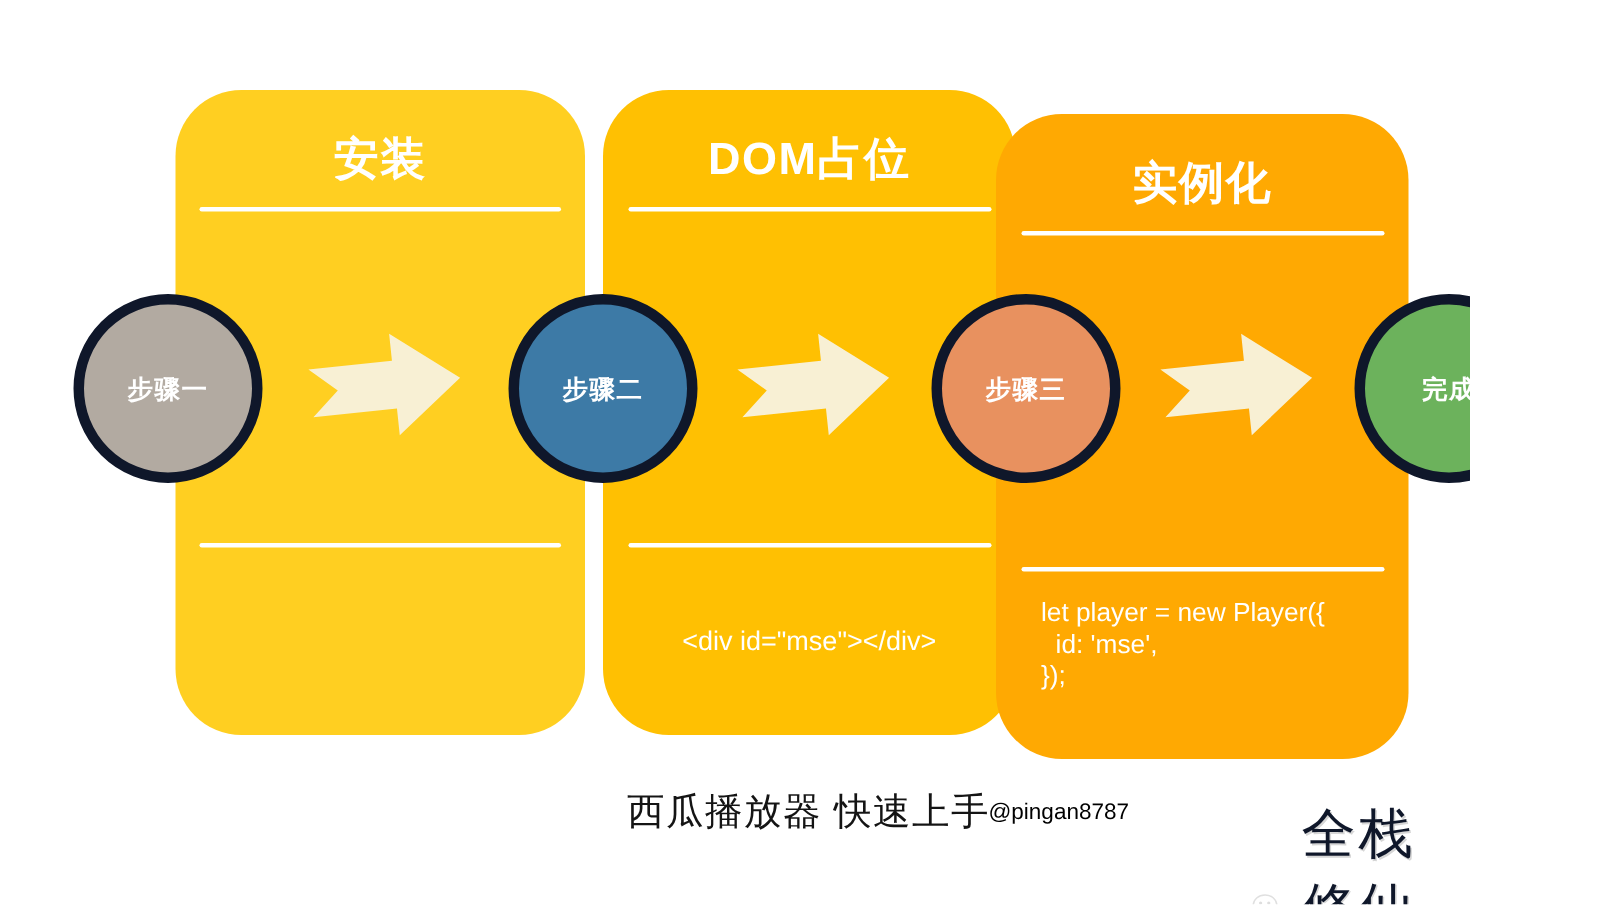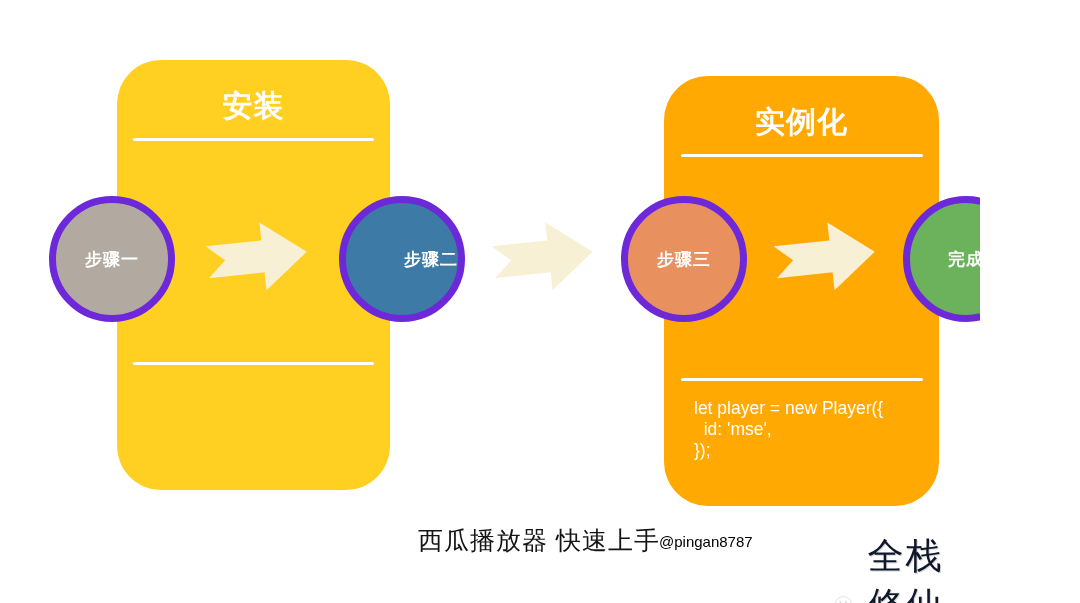--- a/index.html
+++ b/index.html
@@ -25,21 +25,21 @@
     color:#ffffff;font-size:18px;white-space:pre;text-align:right;
   }
   .code.block{
     top:322px;bottom:auto;height:auto;
     flex-direction:column;align-items:flex-start;justify-content:flex-start;
     padding-left:30px;line-height:21px;font-size:17.5px;
   }
   
   .circle{
     position:absolute;top:196px;width:112px;height:112px;border-radius:50%;
-    border:7px solid #6d28d9;display:flex;align-items:center;justify-content:center;
+    border:7px solid #0f172a;display:flex;align-items:center;justify-content:center;
     color:#ffffff;font-size:17px;font-weight:bold;z-index:3;letter-spacing:1px;
   }
   .c1{left:49px;}
   .c2{left:339px;}
   .c3{left:621px;}
   .c4{left:903px;}
   
   .arrow{position:absolute;top:221px;width:104px;height:72px;z-index:2;transform:rotate(-6deg);}
   .a1{left:205px;}
   .a2{left:491px;}
@@ -57,20 +57,28 @@
 <body>
 
 <div class="canvas">
 
   <div class="card card1" style="background-color: rgb(255, 207, 33);">
     <div class="card-title">安装</div>
     <div class="divider top"></div>
     <div class="divider bottom"></div>
   </div>
 
+  <div class="card card2" style="background-color: rgb(255, 192, 2);">
+    <div class="card-title">DOM占位</div>
+    <div class="divider top"></div>
+    <div class="divider bottom"></div>
+    <div class="code">
+      <span>&lt;div id="mse"&gt;&lt;/div&gt;</span>
+    </div>
+  </div>
 
   <div class="card card3" style="background-color: rgb(255, 169, 2);">
     <div class="card-title">实例化</div>
     <div class="divider top"></div>
     <div class="divider bottom"></div>
     <div class="code block">
       <span>let player = new Player({</span>
       <span>  id: 'mse',</span>
       <span>});</span>
     </div>
@@ -82,21 +90,21 @@
   <svg class="arrow a2" viewBox="0 0 104 72">
     <polygon points="2,20 58,20 58,2 102,36 58,70 58,52 2,52 20,36" style="fill: rgb(248, 240, 212);"></polygon>
   </svg>
   <svg class="arrow a3" viewBox="0 0 104 72">
     <polygon points="2,20 58,20 58,2 102,36 58,70 58,52 2,52 20,36" style="fill: rgb(248, 240, 212);"></polygon>
   </svg>
 
   <div class="circle c1" style="background-color: rgb(178, 170, 161);">
     <span>步骤一</span>
   </div>
-  <div class="circle c2" style="background-color: rgb(61, 122, 166); justify-content: flex-end;">
+  <div class="circle c2" style="background-color: rgb(61, 122, 166);">
     <span>步骤二</span>
   </div>
   <div class="circle c3" style="background-color: rgb(232, 145, 95);">
     <span>步骤三</span>
   </div>
   <div class="circle c4" style="background-color: rgb(108, 178, 92);">
     <span>完成</span>
   </div>
 
   <div class="caption">西瓜播放器 快速上手</div>

